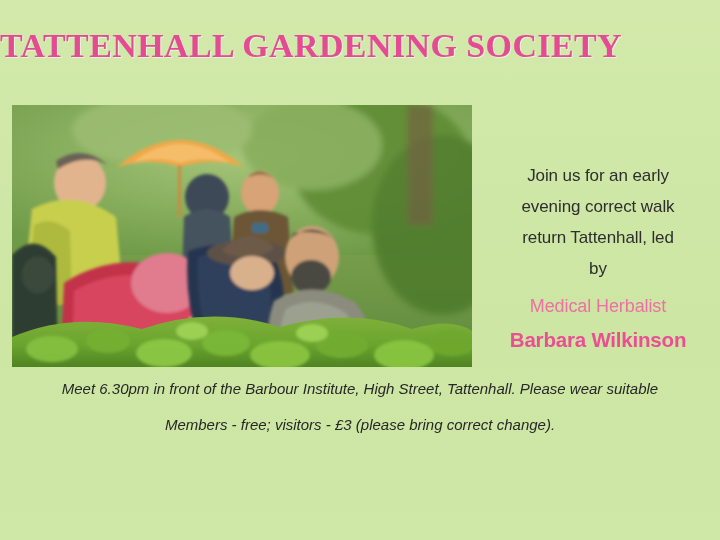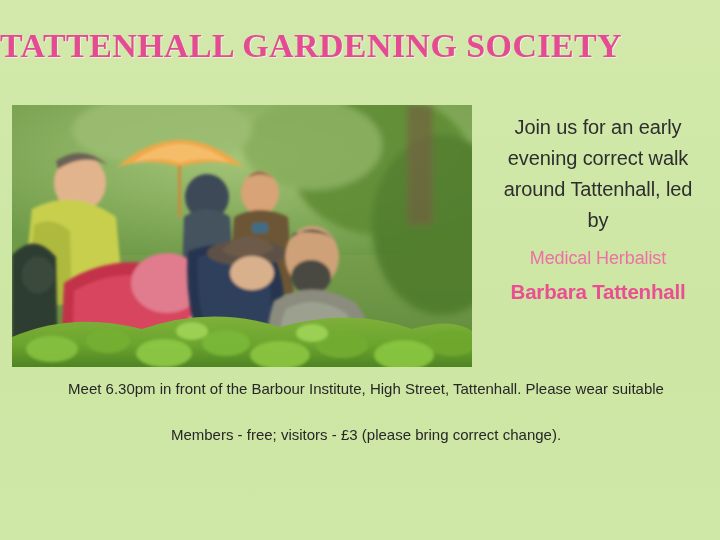--- a/index.html
+++ b/index.html
@@ -50,54 +50,56 @@
 
   
   .rightcol {
     position: absolute;
     left: 482px;
     top: 112px;
     width: 232px;
     text-align: center;
   }
   .rightcol .lead {
-    font-size: 20px;
+    font-size: 17px;
     line-height: 31px;
     color: #2e2e2e;
     letter-spacing: -0.1px;
+    margin-top: 48px;
   }
   .rightcol .herbalist {
     margin-top: 10px;
     font-size: 18px;
     line-height: 24px;
     color: #ee6fa5;
     letter-spacing: -0.1px;
   }
   .rightcol .presenter {
     margin-top: 9px;
     font-size: 20.5px;
     font-weight: 700;
     line-height: 26px;
     color: #ea4e93;
     letter-spacing: -0.2px;
   }
 
   
   .bottom {
     position: absolute;
-    left: 20px;
+    left: 14px;
     top: 374px;
     width: 692px;
     text-align: center;
     color: #272727;
     font-size: 15px;
     line-height: 30px;
+    font-style: italic;
   }
   .bottom .ln { display: block; white-space: nowrap; }
-  .bottom .fees { display: block; margin-top: 16px; white-space: nowrap; }
+  .bottom .fees { display: block; margin-top: 6px; white-space: nowrap; }
 </style>
 </head>
 <body>
 
 <div class="poster">
 
   <div class="title">TATTENHALL GARDENING SOCIETY</div>
 
   <div class="photo">
     <svg viewBox="0 0 460 262" preserveAspectRatio="none">
@@ -202,25 +204,25 @@
           <ellipse cx="300" cy="228" rx="16" ry="9" fill="#9ed357"></ellipse>
         </g>
       </g>
     </svg>
   </div>
 
   <div class="rightcol">
     <div class="lead">
       <span>Join us for an early</span><br>
       <span>evening correct walk</span><br>
-      <span>around Tattenhall, led</span><br>
+      <span>return Tattenhall, led</span><br>
       <span>by</span>
     </div>
     <div class="herbalist">Medical Herbalist</div>
-    <div class="presenter">Barbara Tattenhall</div>
+    <div class="presenter">Barbara Wilkinson</div>
   </div>
 
   <div class="bottom">
     <span class="ln">Meet 6.30pm in front of the Barbour Institute, High Street, Tattenhall.  Please wear suitable</span>
     <span class="fees">Members - free; visitors -  £3 (please bring correct change).</span>
   </div>
 
 </div>
 
 </body></html>

